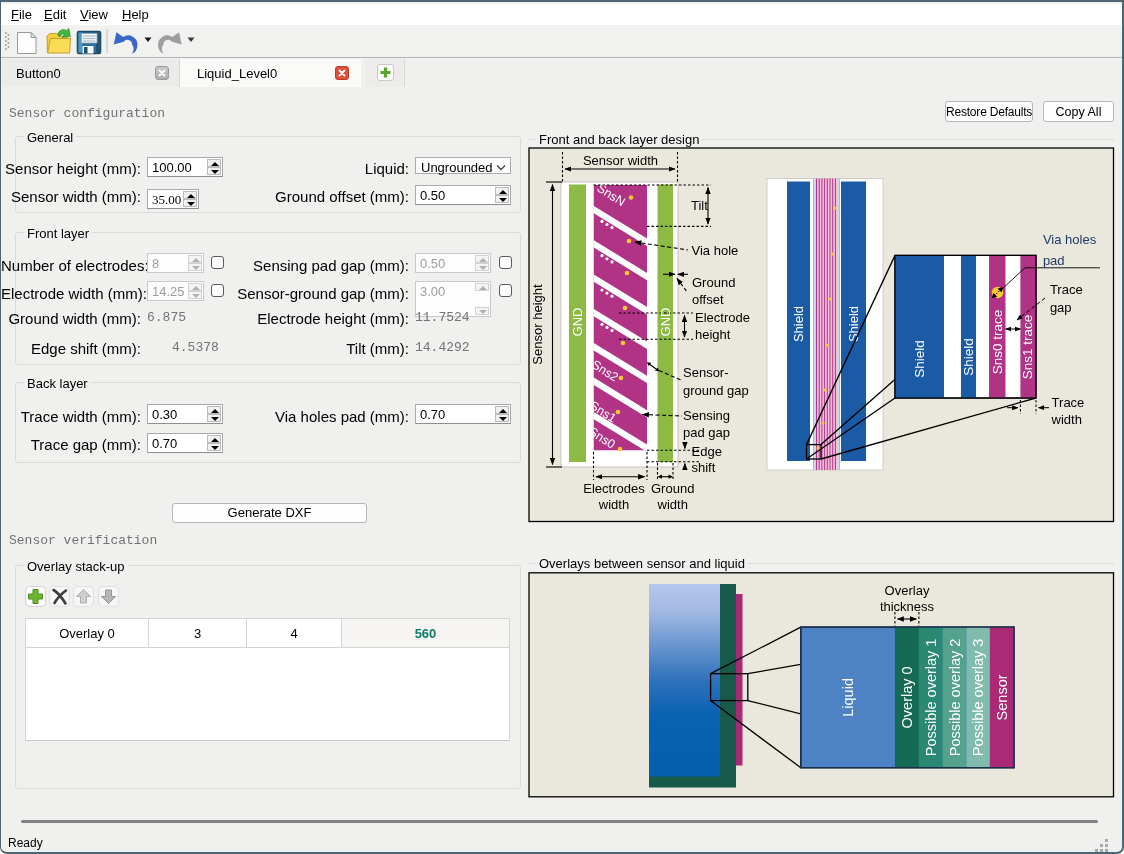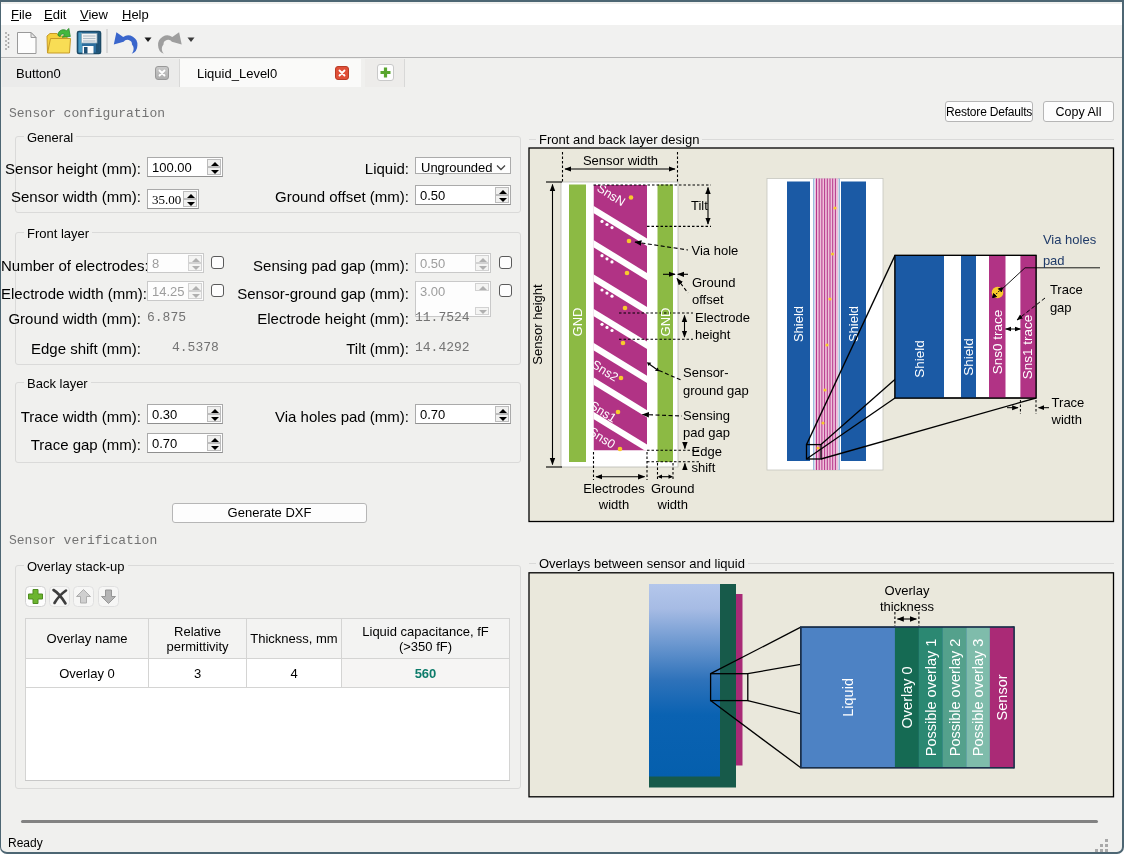--- a/index.html
+++ b/index.html
@@ -282,26 +282,20 @@
   <path d="M83.5 17.5 L90.5 10.5 L86.5 10.5 L86.5 4 L80.5 4 L80.5 10.5 L76.5 10.5 Z" fill="#b5b5b5" stroke="#969696"></path>
  </svg>
  <table class="tbl" style="left:24px;top:616px;width:484px;">
   <colgroup>
         <col style="width:123px">
         <col style="width:98px">
         <col style="width:95px">
         <col style="width:168px">
       </colgroup>
   <tbody>
-        <tr style="height:40px;background:#f3f3f2;">
-          <th>Overlay name</th>
-          <th>Relative<br>permittivity</th>
-          <th>Thickness, mm</th>
-          <th>Liquid capacitance, fF<br>(&gt;350 fF)</th>
-        </tr>
   <tr style="height:29px;">
           <td>Overlay 0</td>
           <td>3</td>
           <td>4</td>
           <td style="background:#f6f5f4;color:#0e7c6b;font-weight:bold;">560</td>
         </tr>
   <tr style="height:93px;">
           <td colspan="4" style="border-bottom:1px solid #c8c8c8;"></td>
         </tr>
  </tbody>

